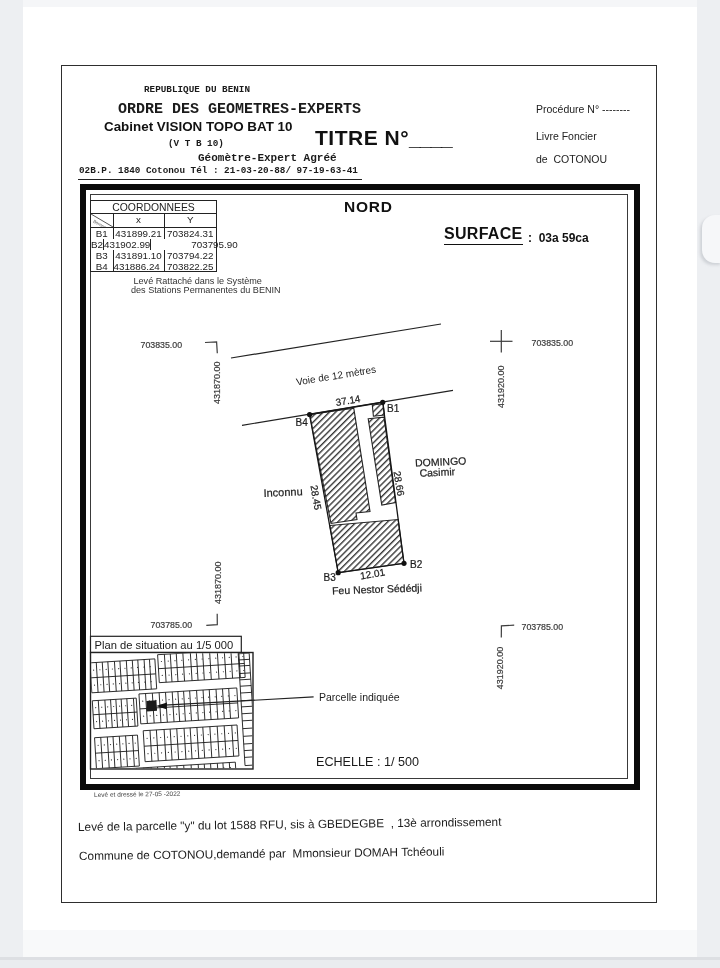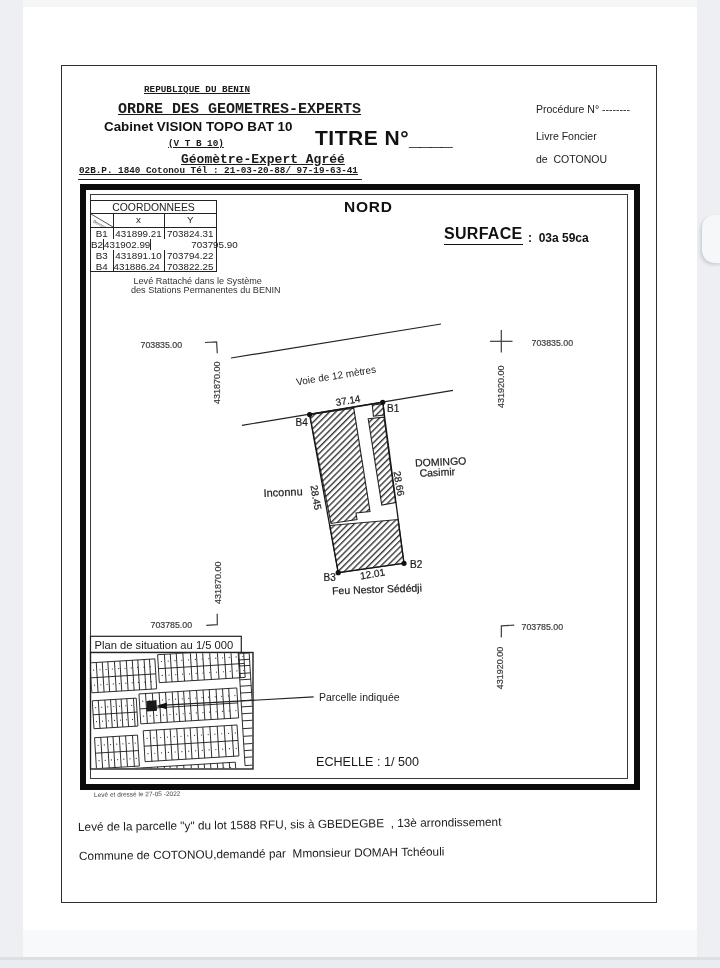--- a/index.html
+++ b/index.html
@@ -1,38 +1,38 @@
 <!DOCTYPE html>
 <html><head>
 <meta charset="utf-8">
 <style>
   html,body{margin:0;padding:0;}
   body{width:720px;height:968px;position:relative;background:#ffffff;overflow:hidden;
        font-family:"Liberation Sans",sans-serif;}
   .abs{position:absolute;}
-  .mono{font-family:"Liberation Mono",monospace;font-weight:bold;color:#1b1b1b;text-decoration:underline;}
+  .mono{font-family:"Liberation Mono",monospace;font-weight:bold;color:#1b1b1b;}
 </style>
 </head>
 <body>
 
 <div class="abs" style="left:0;top:0;width:720px;height:7px;background:#f5f6f8;"></div>
 <div class="abs" style="left:0;top:0;width:23px;height:968px;background:#edeff2;"></div>
 <div class="abs" style="left:697px;top:0;width:23px;height:968px;background:#edeff2;"></div>
 <div class="abs" style="left:23px;top:930px;width:674px;height:27px;background:#f8f9fa;"></div>
 <div class="abs" style="left:0;top:957px;width:720px;height:3.5px;background:#dddfe3;"></div>
 <div class="abs" style="left:0;top:960px;width:720px;height:8px;background:#eaecef;"></div>
 <div class="abs" style="left:702px;top:215px;width:20px;height:48px;background:#f6f7f9;border-radius:13px 0 0 13px;box-shadow:-2px 2px 3px rgba(150,155,162,0.35);"></div>
 
 <div class="abs" style="left:61px;top:65px;width:594px;height:836px;border:1.5px solid #2e2e2e;"></div>
 
 <div class="abs mono" style="left:144px;top:84px;font-size:9.3px;">REPUBLIQUE DU BENIN</div>
 <div class="abs mono" style="left:118px;top:101px;font-size:15px;">ORDRE DES GEOMETRES-EXPERTS</div>
 <div class="abs" style="left:104px;top:119px;font-size:13.4px;font-weight:bold;color:#111;">Cabinet VISION TOPO BAT 10</div>
 <div class="abs mono" style="left:168px;top:137.5px;font-size:9.3px;">(V T B 10)</div>
-<div class="abs mono" style="left:133px;top:151.5px;font-size:13px;padding-left:48px;">Géomètre-Expert Agréé</div>
+<div class="abs mono" style="left:150px;top:151.5px;font-size:11px;padding-left:48px;">Géomètre-Expert Agréé</div>
 <div class="abs mono" style="left:79px;top:165px;font-size:9.3px;">02B.P. 1840 Cotonou Tél : 21-03-20-88/ 97-19-63-41</div>
 <div class="abs" style="left:78px;top:178.6px;width:284px;height:1.5px;background:#222;"></div>
 <div class="abs" style="left:315px;top:126px;font-size:21px;font-weight:bold;color:#111;letter-spacing:0.5px;">TITRE N°<span style="letter-spacing:-1px;">____</span></div>
 <div class="abs" style="left:536px;top:103px;font-size:10.5px;color:#222;">Procédure N° --------</div>
 <div class="abs" style="left:536px;top:130px;font-size:10.5px;color:#222;">Livre Foncier</div>
 <div class="abs" style="left:536px;top:153px;font-size:10.5px;color:#222;">de&nbsp;&nbsp;COTONOU</div>
 
 <div class="abs" style="left:80px;top:183.5px;width:560px;height:606px;background:#fff;border:6.2px solid #0b0b0b;box-sizing:border-box;"></div>
 <div class="abs" style="left:89.5px;top:193.5px;width:538px;height:585px;border:1.2px solid #3a3a3a;box-sizing:border-box;"></div>
 

